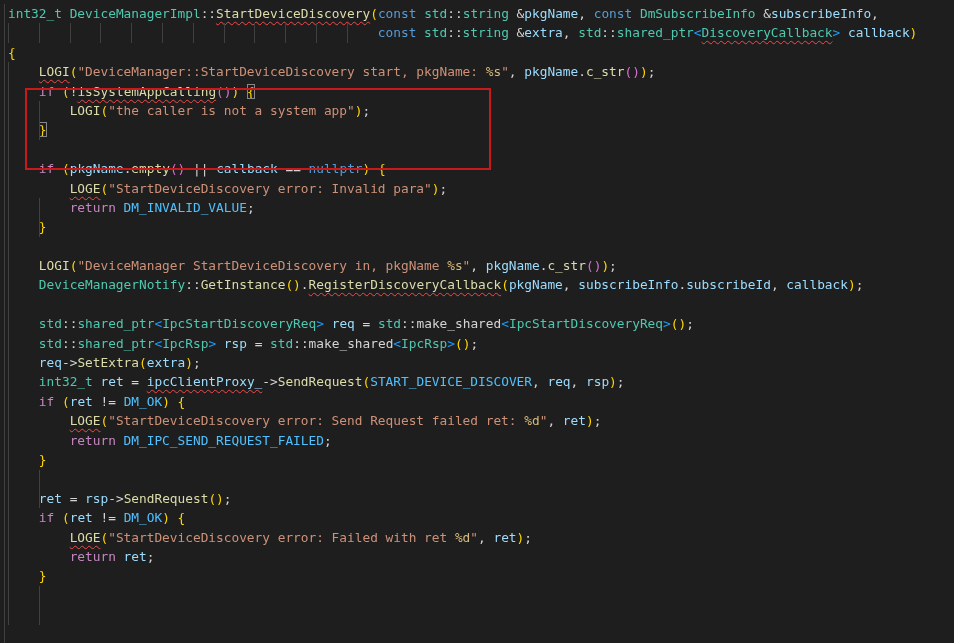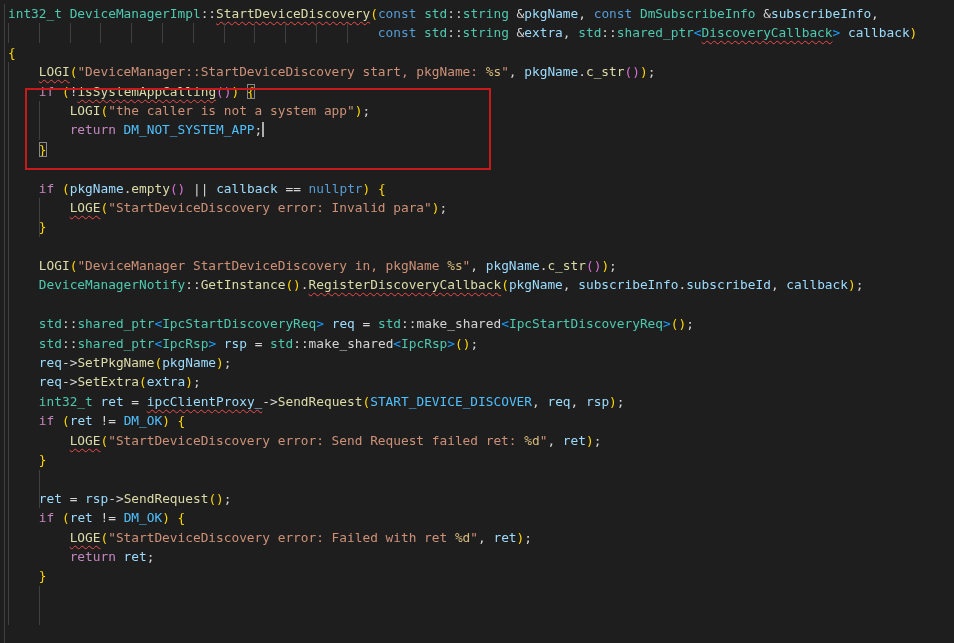--- a/index.html
+++ b/index.html
@@ -46,37 +46,37 @@
 <body>
 
 <div id="editor">
   <div id="lines">
       <div class="line"><span class="tok tok-type">int32_t</span><span class="tok tok-plain"> </span><span class="tok tok-type">DeviceManagerImpl</span><span class="tok tok-plain">::</span><span class="tok tok-fn sq">StartDeviceDiscovery</span><span class="tok tok-b1">(</span><span class="tok tok-kw">const</span><span class="tok tok-plain"> </span><span class="tok tok-type">std</span><span class="tok tok-plain">::</span><span class="tok tok-type">string</span><span class="tok tok-plain"> &amp;</span><span class="tok tok-var">pkgName</span><span class="tok tok-plain">, </span><span class="tok tok-kw">const</span><span class="tok tok-plain"> </span><span class="tok tok-type">DmSubscribeInfo</span><span class="tok tok-plain"> &amp;</span><span class="tok tok-var">subscribeInfo</span><span class="tok tok-plain">,</span></div>
       <div class="line"><span class="tok tok-plain">                                                </span><span class="tok tok-kw">const</span><span class="tok tok-plain"> </span><span class="tok tok-type">std</span><span class="tok tok-plain">::</span><span class="tok tok-type">string</span><span class="tok tok-plain"> &amp;</span><span class="tok tok-var">extra</span><span class="tok tok-plain">, </span><span class="tok tok-type">std</span><span class="tok tok-plain">::</span><span class="tok tok-type">shared_ptr</span><span class="tok tok-b3">&lt;</span><span class="tok tok-type sq">DiscoveryCallback</span><span class="tok tok-b3">&gt;</span><span class="tok tok-plain"> </span><span class="tok tok-var">callback</span><span class="tok tok-b1">)</span></div>
       <div class="line"><span class="tok tok-b1">{</span></div>
       <div class="line"><span class="tok tok-plain">    </span><span class="tok tok-fn sq">LOGI</span><span class="tok tok-b1">(</span><span class="tok tok-str">"DeviceManager::StartDeviceDiscovery start, pkgName: </span><span class="tok tok-fmt">%s</span><span class="tok tok-str">"</span><span class="tok tok-plain">, </span><span class="tok tok-var">pkgName</span><span class="tok tok-plain">.</span><span class="tok tok-fn">c_str</span><span class="tok tok-b2">(</span><span class="tok tok-b2">)</span><span class="tok tok-b1">)</span><span class="tok tok-plain">;</span></div>
       <div class="line"><span class="tok tok-plain">    </span><span class="tok tok-ctrl">if</span><span class="tok tok-plain"> </span><span class="tok tok-b1">(</span><span class="tok tok-plain">!</span><span class="tok tok-fn sq">isSystemAppCalling</span><span class="tok tok-b2">(</span><span class="tok tok-b2">)</span><span class="tok tok-b1">)</span><span class="tok tok-plain"> </span><span class="tok tok-b1 box">{</span></div>
       <div class="line"><span class="tok tok-plain">        </span><span class="tok tok-fn">LOGI</span><span class="tok tok-b1">(</span><span class="tok tok-str">"the caller is not a system app"</span><span class="tok tok-b1">)</span><span class="tok tok-plain">;</span></div>
-      <div class="line"><span class="tok tok-plain">        </span><span class="tok tok-ctrl">return</span><span class="tok tok-plain"> </span><span class="tok tok-const">DM_NOT_SYSTEM_APP</span><span class="tok tok-plain">;</span><span class="cursor"></span></div>
       <div class="line"><span class="tok tok-plain">    </span><span class="tok tok-b1 box">}</span></div>
       <div class="line"></div>
       <div class="line"><span class="tok tok-plain">    </span><span class="tok tok-ctrl">if</span><span class="tok tok-plain"> </span><span class="tok tok-b1">(</span><span class="tok tok-var">pkgName</span><span class="tok tok-plain">.</span><span class="tok tok-fn">empty</span><span class="tok tok-b2">(</span><span class="tok tok-b2">)</span><span class="tok tok-plain"> || </span><span class="tok tok-var">callback</span><span class="tok tok-plain"> == </span><span class="tok tok-kw">nullptr</span><span class="tok tok-b1">)</span><span class="tok tok-plain"> </span><span class="tok tok-b1">{</span></div>
       <div class="line"><span class="tok tok-plain">        </span><span class="tok tok-fn sq">LOGE</span><span class="tok tok-b1">(</span><span class="tok tok-str">"StartDeviceDiscovery error: Invalid para"</span><span class="tok tok-b1">)</span><span class="tok tok-plain">;</span></div>
+      <div class="line"><span class="tok tok-plain">        </span><span class="tok tok-ctrl">return</span><span class="tok tok-plain"> </span><span class="tok tok-const">DM_INVALID_VALUE</span><span class="tok tok-plain">;</span></div>
       <div class="line"><span class="tok tok-plain">    </span><span class="tok tok-b1">}</span></div>
       <div class="line"></div>
       <div class="line"><span class="tok tok-plain">    </span><span class="tok tok-fn">LOGI</span><span class="tok tok-b1">(</span><span class="tok tok-str">"DeviceManager StartDeviceDiscovery in, pkgName </span><span class="tok tok-fmt">%s</span><span class="tok tok-str">"</span><span class="tok tok-plain">, </span><span class="tok tok-var">pkgName</span><span class="tok tok-plain">.</span><span class="tok tok-fn">c_str</span><span class="tok tok-b2">(</span><span class="tok tok-b2">)</span><span class="tok tok-b1">)</span><span class="tok tok-plain">;</span></div>
       <div class="line"><span class="tok tok-plain">    </span><span class="tok tok-type">DeviceManagerNotify</span><span class="tok tok-plain">::</span><span class="tok tok-fn">GetInstance</span><span class="tok tok-b1">(</span><span class="tok tok-b1">)</span><span class="tok tok-plain">.</span><span class="tok tok-fn sq">RegisterDiscoveryCallback</span><span class="tok tok-b1">(</span><span class="tok tok-var">pkgName</span><span class="tok tok-plain">, </span><span class="tok tok-var">subscribeInfo</span><span class="tok tok-plain">.</span><span class="tok tok-var">subscribeId</span><span class="tok tok-plain">, </span><span class="tok tok-var">callback</span><span class="tok tok-b1">)</span><span class="tok tok-plain">;</span></div>
       <div class="line"></div>
       <div class="line"><span class="tok tok-plain">    </span><span class="tok tok-type">std</span><span class="tok tok-plain">::</span><span class="tok tok-type">shared_ptr</span><span class="tok tok-b3">&lt;</span><span class="tok tok-type">IpcStartDiscoveryReq</span><span class="tok tok-b3">&gt;</span><span class="tok tok-plain"> </span><span class="tok tok-var">req</span><span class="tok tok-plain"> = </span><span class="tok tok-type">std</span><span class="tok tok-plain">::</span><span class="tok tok-plain">make_shared</span><span class="tok tok-b3">&lt;</span><span class="tok tok-type">IpcStartDiscoveryReq</span><span class="tok tok-b3">&gt;</span><span class="tok tok-b1">(</span><span class="tok tok-b1">)</span><span class="tok tok-plain">;</span></div>
       <div class="line"><span class="tok tok-plain">    </span><span class="tok tok-type">std</span><span class="tok tok-plain">::</span><span class="tok tok-type">shared_ptr</span><span class="tok tok-b3">&lt;</span><span class="tok tok-type">IpcRsp</span><span class="tok tok-b3">&gt;</span><span class="tok tok-plain"> </span><span class="tok tok-var">rsp</span><span class="tok tok-plain"> = </span><span class="tok tok-type">std</span><span class="tok tok-plain">::</span><span class="tok tok-plain">make_shared</span><span class="tok tok-b3">&lt;</span><span class="tok tok-type">IpcRsp</span><span class="tok tok-b3">&gt;</span><span class="tok tok-b1">(</span><span class="tok tok-b1">)</span><span class="tok tok-plain">;</span></div>
-      <div class="line"><span class="tok tok-plain">    </span><span class="tok tok-var">req</span><span class="tok tok-plain">-&gt;</span><span class="tok tok-fn">SetPkgName</span><span class="tok tok-b1">(</span><span class="tok tok-var">pkgName</span><span class="tok tok-b1">)</span><span class="tok tok-plain">;</span></div>
       <div class="line"><span class="tok tok-plain">    </span><span class="tok tok-var">req</span><span class="tok tok-plain">-&gt;</span><span class="tok tok-fn">SetExtra</span><span class="tok tok-b1">(</span><span class="tok tok-var">extra</span><span class="tok tok-b1">)</span><span class="tok tok-plain">;</span></div>
       <div class="line"><span class="tok tok-plain">    </span><span class="tok tok-type">int32_t</span><span class="tok tok-plain"> </span><span class="tok tok-var">ret</span><span class="tok tok-plain"> = </span><span class="tok tok-var sq">ipcClientProxy_</span><span class="tok tok-plain">-&gt;</span><span class="tok tok-fn">SendRequest</span><span class="tok tok-b1">(</span><span class="tok tok-const">START_DEVICE_DISCOVER</span><span class="tok tok-plain">, </span><span class="tok tok-var">req</span><span class="tok tok-plain">, </span><span class="tok tok-var">rsp</span><span class="tok tok-b1">)</span><span class="tok tok-plain">;</span></div>
       <div class="line"><span class="tok tok-plain">    </span><span class="tok tok-ctrl">if</span><span class="tok tok-plain"> </span><span class="tok tok-b1">(</span><span class="tok tok-var">ret</span><span class="tok tok-plain"> != </span><span class="tok tok-const">DM_OK</span><span class="tok tok-b1">)</span><span class="tok tok-plain"> </span><span class="tok tok-b1">{</span></div>
       <div class="line"><span class="tok tok-plain">        </span><span class="tok tok-fn sq">LOGE</span><span class="tok tok-b1">(</span><span class="tok tok-str">"StartDeviceDiscovery error: Send Request failed ret: </span><span class="tok tok-fmt">%d</span><span class="tok tok-str">"</span><span class="tok tok-plain">, </span><span class="tok tok-var">ret</span><span class="tok tok-b1">)</span><span class="tok tok-plain">;</span></div>
+      <div class="line"><span class="tok tok-plain">        </span><span class="tok tok-ctrl">return</span><span class="tok tok-plain"> </span><span class="tok tok-const">DM_IPC_SEND_REQUEST_FAILED</span><span class="tok tok-plain">;</span></div>
       <div class="line"><span class="tok tok-plain">    </span><span class="tok tok-b1">}</span></div>
       <div class="line"></div>
       <div class="line"><span class="tok tok-plain">    </span><span class="tok tok-var">ret</span><span class="tok tok-plain"> = </span><span class="tok tok-var">rsp</span><span class="tok tok-plain">-&gt;</span><span class="tok tok-fn">SendRequest</span><span class="tok tok-b1">(</span><span class="tok tok-b1">)</span><span class="tok tok-plain">;</span></div>
       <div class="line"><span class="tok tok-plain">    </span><span class="tok tok-ctrl">if</span><span class="tok tok-plain"> </span><span class="tok tok-b1">(</span><span class="tok tok-var">ret</span><span class="tok tok-plain"> != </span><span class="tok tok-const">DM_OK</span><span class="tok tok-b1">)</span><span class="tok tok-plain"> </span><span class="tok tok-b1">{</span></div>
       <div class="line"><span class="tok tok-plain">        </span><span class="tok tok-fn sq">LOGE</span><span class="tok tok-b1">(</span><span class="tok tok-str">"StartDeviceDiscovery error: Failed with ret </span><span class="tok tok-fmt">%d</span><span class="tok tok-str">"</span><span class="tok tok-plain">, </span><span class="tok tok-var">ret</span><span class="tok tok-b1">)</span><span class="tok tok-plain">;</span></div>
       <div class="line"><span class="tok tok-plain">        </span><span class="tok tok-ctrl">return</span><span class="tok tok-plain"> </span><span class="tok tok-var">ret</span><span class="tok tok-plain">;</span></div>
       <div class="line"><span class="tok tok-plain">    </span><span class="tok tok-b1">}</span></div>
     </div>
   <div class="annotation-box" style="left: 25px; top: 88px; width: 462px; height: 78px;"></div>
 <div class="guide" style="left: 4px; top: 4px; height: 640.2px;"></div>

